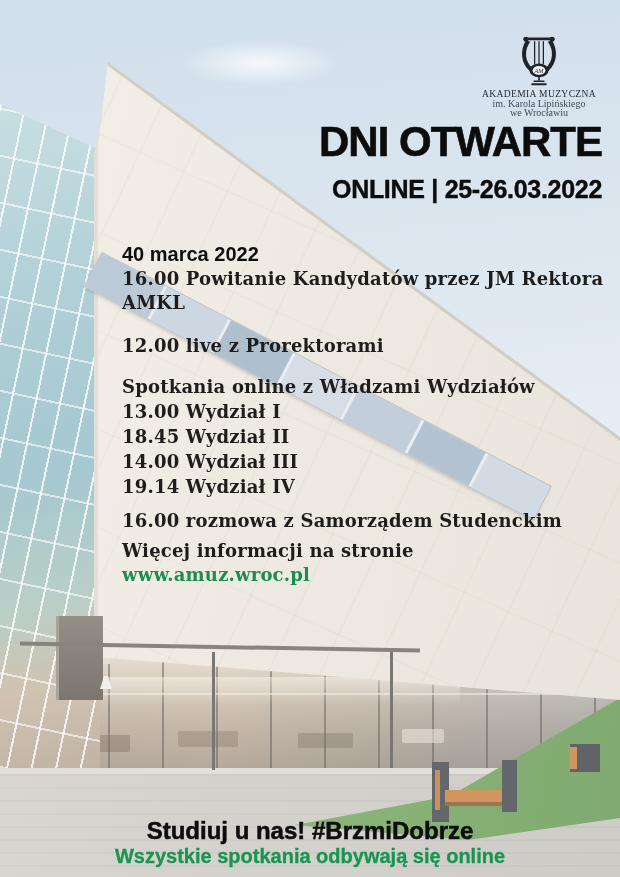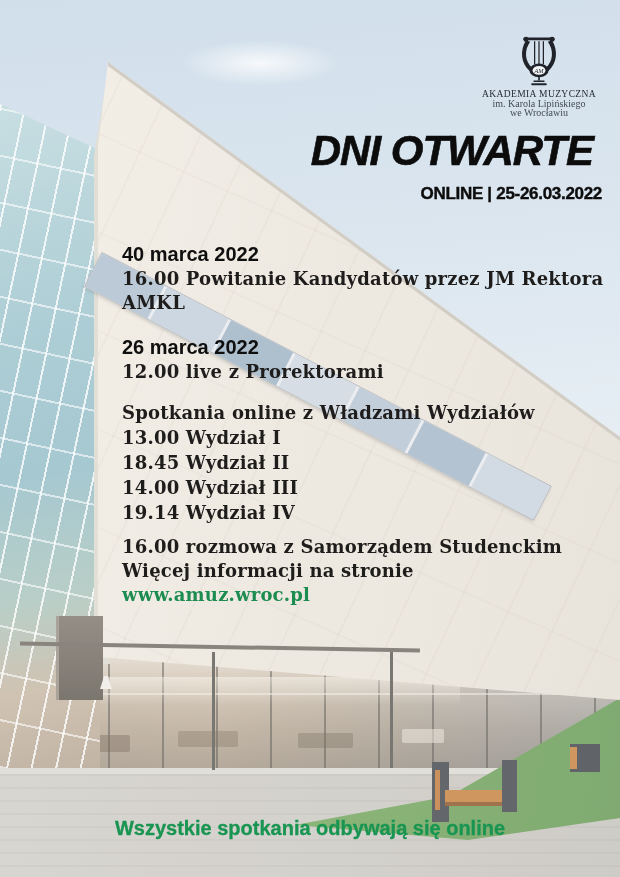--- a/index.html
+++ b/index.html
@@ -81,30 +81,30 @@
 
   .wash{inset:0;z-index:7;background:rgba(255,255,255,.18);}
 
   
   .logo{left:478px;top:36px;width:122px;z-index:10;text-align:center;color:#272c33;}
   .logo svg{display:block;margin:0 auto 3px auto;}
   .logo-name{font-family:"Liberation Serif",serif;font-size:9.5px;letter-spacing:.4px;color:#262b33;}
   .logo-sub{font-family:"Liberation Serif",serif;font-size:10px;color:#434a56;line-height:9px;}
 
   .title-block{right:18px;top:118px;z-index:10;text-align:right;}
-  .title{margin:9px;font-size:42px;line-height:48px;font-weight:700;letter-spacing:-1px;color:#0c0c0c;font-style:italic;
+  .title{margin:0;font-size:42px;line-height:48px;font-weight:700;letter-spacing:-1px;color:#0c0c0c;
     -webkit-text-stroke:.6px #0c0c0c;}
-  .subtitle{margin-top:9px;font-size:17px;font-weight:700;letter-spacing:-.3px;color:#0d0d0d;
+  .subtitle{margin-top:9px;font-size:25px;font-weight:700;letter-spacing:-.3px;color:#0d0d0d;
     -webkit-text-stroke:.4px #0d0d0d;}
 
   .schedule{left:122px;top:241px;width:486px;z-index:10;}
   .h{font-size:20px;font-weight:700;color:#0f0f0f;line-height:26px;}
   .b{font-family:"DejaVu Serif","Liberation Serif",serif;font-size:18px;color:#1e1d1c;line-height:24px;letter-spacing:.2px;font-weight:bold;}
   .g5 .b{line-height:25px;}
-  .m16{margin-top:16px;} .m19{margin-top:19px;} .m10{margin-top:10px;} .m6{}
+  .m16{margin-top:16px;} .m19{margin-top:19px;} .m10{margin-top:10px;} .m6{margin-top:6px;}
   .link{color:#1d8c50;text-decoration:none;font-family:"DejaVu Serif","Liberation Serif",serif;}
 
   .footer{left:0;right:0;top:817px;z-index:10;text-align:center;}
   .f1{font-size:24px;font-weight:700;color:#0d0d0d;line-height:28px;-webkit-text-stroke:.5px #0d0d0d;}
   .f2{font-size:20px;font-weight:700;color:#199552;line-height:23px;-webkit-text-stroke:.3px #199552;}
 </style>
 </head>
 <body>
 
 <div class="poster">
@@ -174,35 +174,35 @@
     <h1 class="title">DNI OTWARTE</h1>
     <div class="subtitle">ONLINE | 25-26.03.2022</div>
   </div>
 
   <main class="abs schedule">
     <div class="g">
       <div class="h">40 marca 2022</div>
       <div class="b">16.00 Powitanie Kandydatów przez JM Rektora AMKL</div>
     </div>
     <div class="g m19">
-      <div class="h">26 marca 2022</div>
       <div class="b">12.00 live z Prorektorami</div>
     </div>
     <div class="g g5 m16">
       <div class="b">Spotkania online z Władzami Wydziałów</div>
       <div class="b">13.00 Wydział I</div>
       <div class="b">18.45 Wydział II</div>
       <div class="b">14.00 Wydział III</div>
       <div class="b">19.14 Wydział IV</div>
     </div>
     <div class="g m10">
       <div class="b">16.00 rozmowa z Samorządem Studenckim</div>
     </div>
     <div class="g m6">
       <span class="b">Więcej informacji na stronie </span><a href="#" class="b link">www.amuz.wroc.pl</a>
     </div>
   </main>
 
   <footer class="abs footer">
+    <div class="f1">Studiuj u nas! #BrzmiDobrze</div>
     <div class="f2">Wszystkie spotkania odbywają się online</div>
   </footer>
 
 </div>
 
 </body></html>

